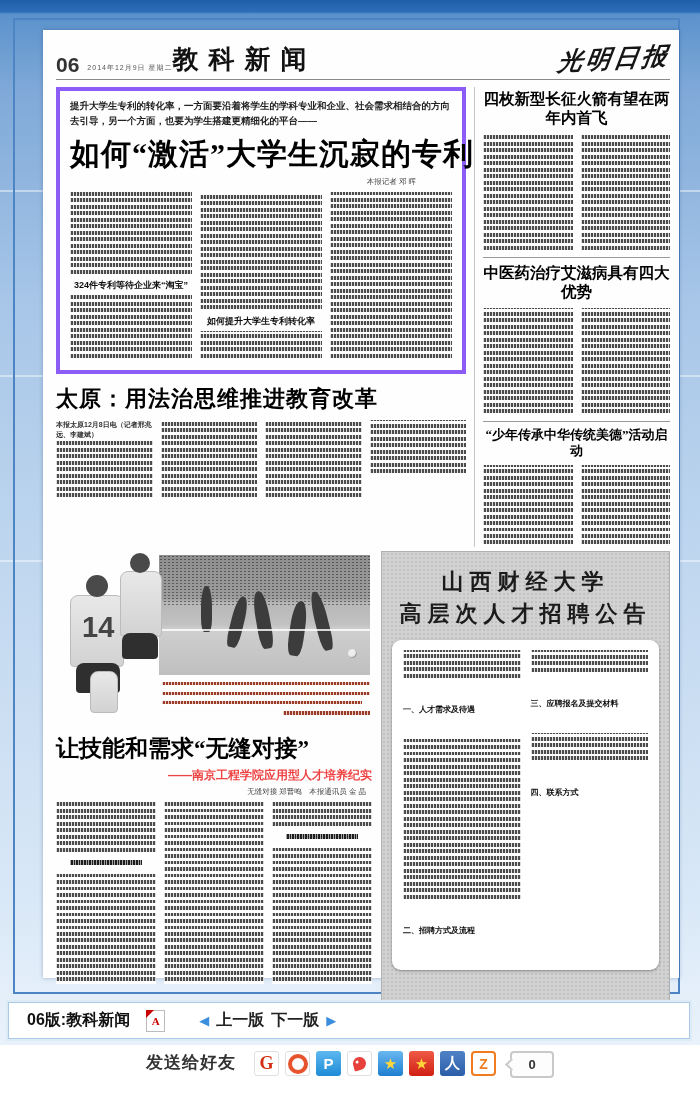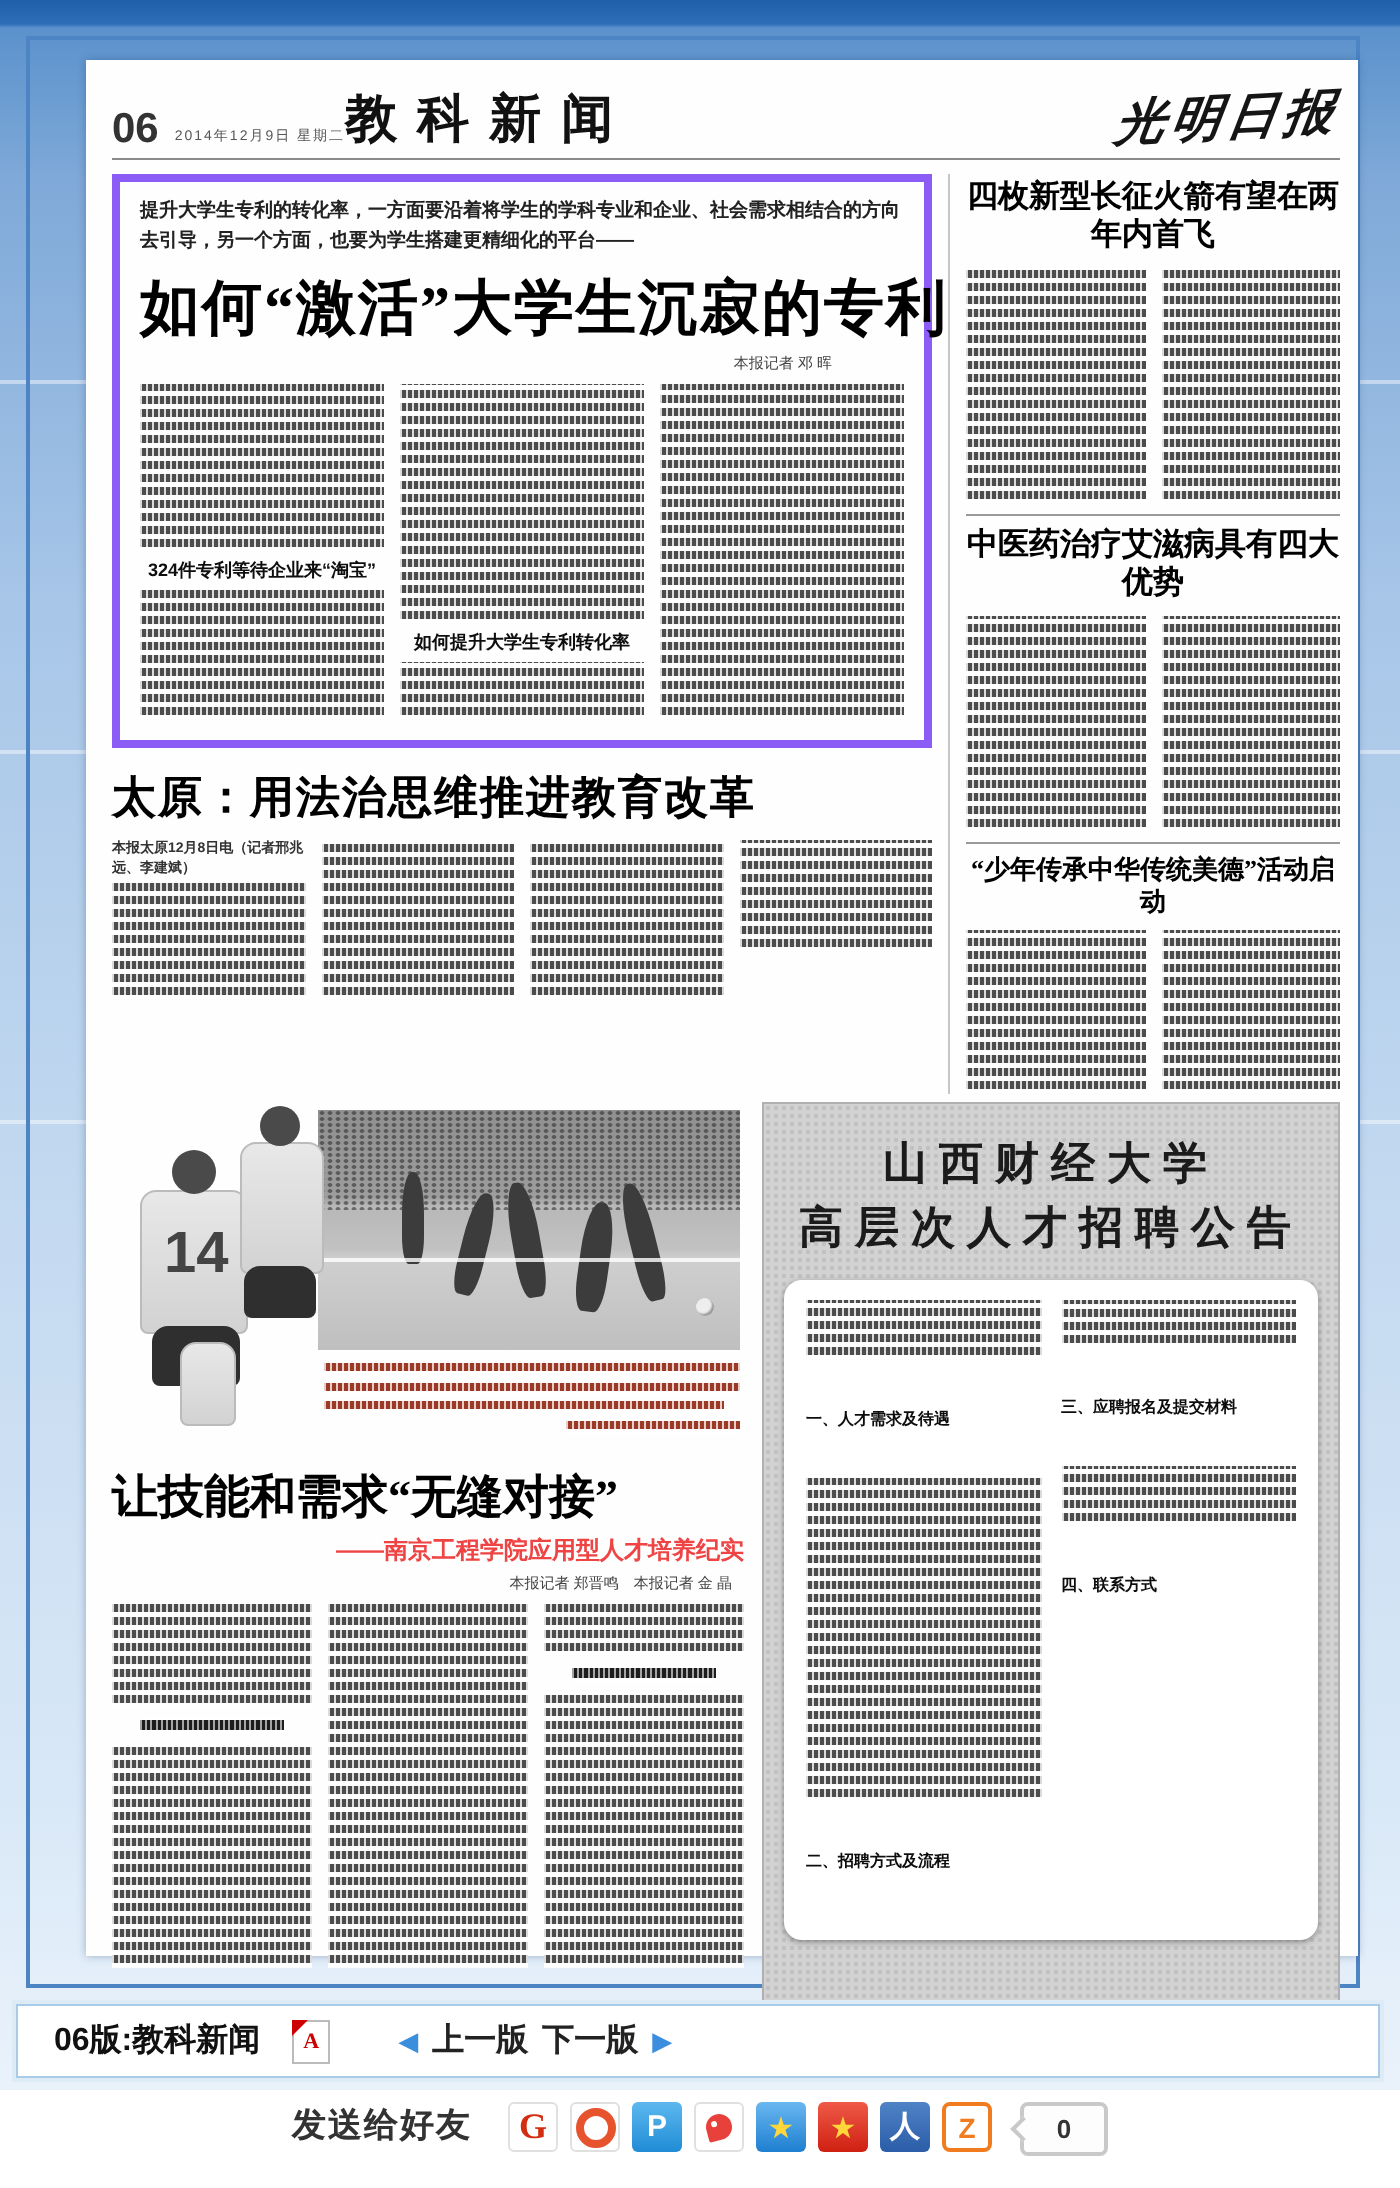--- a/index.html
+++ b/index.html
@@ -266,21 +266,21 @@
               <div class="caption-line ft-red" style="width:100%"></div>
               <div class="caption-line ft-red" style="width:100%"></div>
               <div class="caption-line ft-red" style="width:96%"></div>
               <div class="caption-line ft-red" style="width:42%;margin-left:58%"></div>
             </div>
           </div>
 
           <div>
             <div class="nj-headline">让技能和需求“无缝对接”</div>
             <div class="nj-sub">——南京工程学院应用型人才培养纪实</div>
-            <div class="byline" style="padding-right:6px">本报记者 郑晋鸣　本报记者 金 晶</div>
+            <div class="byline" style="padding-right:6px">无缝对接 郑晋鸣　本报通讯员 金 晶</div>
             <div class="cols" style="height:182px">
               <div class="col">
                 <div class="ft" style="height:52px"></div>
                 <div class="bar-subhead ft-dark"></div>
                 <div class="ft" style="flex:1"></div>
               </div>
               <div class="col">
                 <div class="ft" style="height:182px"></div>
               </div>
               <div class="col">

